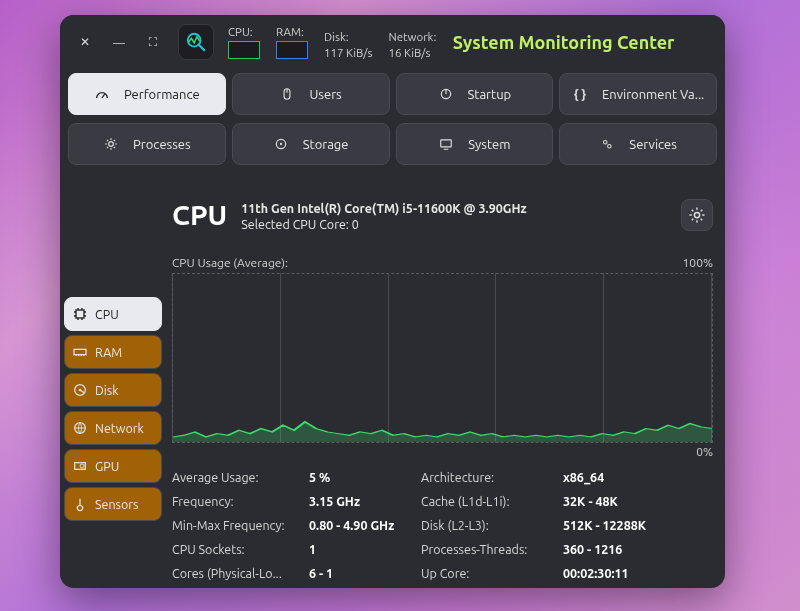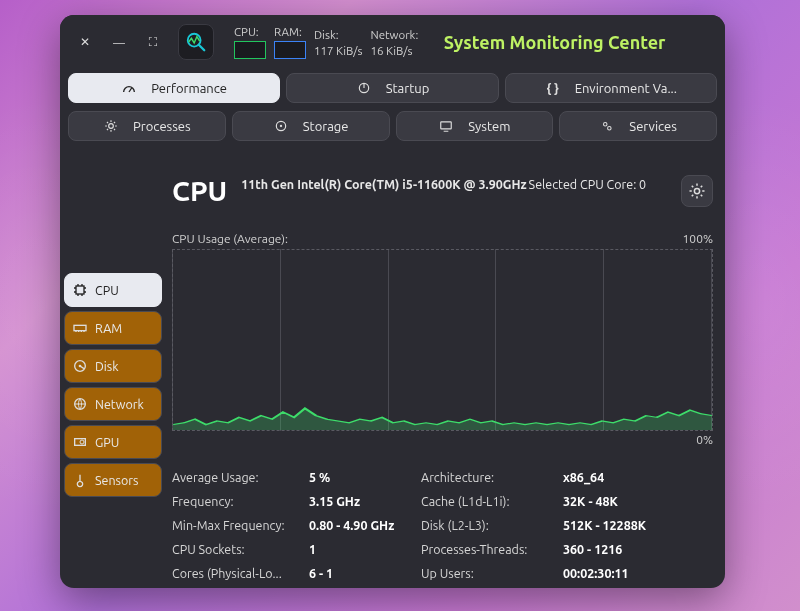--- a/index.html
+++ b/index.html
@@ -34,32 +34,32 @@
     padding: 6px 12px;
     background:#2b2b32;
     height:54px;
   }
   .winbtn { width:26px; height:26px; display:flex; align-items:center; justify-content:center; color:#ddd; font-size:12px; cursor:pointer; border-radius:4px; }
   .appicon {
     width:36px; height:36px; border-radius:8px; background:#1d1d22;
     display:flex; align-items:center; justify-content:center; margin-left:4px;
     border:1px solid #3a3a42;
   }
-  .hdrstats { display:flex; gap:8px; margin-left:12px; align-items:center;}
+  .hdrstats { display:flex; gap:16px; margin-left:6px; align-items:flex-end;}
   .hdrstat { display:flex; flex-direction:column; gap:2px; font-size:11.5px; color:#cfcfcf;}
   .hdrstat .label{line-height:14px;}
   .minibox { width:32px; height:18px; border:1px solid #22c55e; background:#1a1a1f; }
   .minibox.blue{border-color:#3b82f6;}
   .apptitle { margin-left:auto; margin-right:auto; font-size:18px; font-weight:600; color:#bef264; padding-right:30px;}
   .tabrow {
     display:flex; gap:6px; padding:4px 8px 0 8px; flex-wrap:wrap; background:#2b2b32;
   }
   .tab {
     flex:1 1 0; min-width:150px;
-    height:30px;
+    height:42px;
     background:#3a3a42;
     border-radius:8px;
     display:flex; align-items:center; justify-content:center; gap:14px;
     font-size:13px; color:#e8e8e8; cursor:pointer;
     border:1px solid #4a4a52;
   }
   .tab.active { background:#e8eaf0; color:#222; border-color:#e8eaf0;}
   .tabicon{width:16px;height:16px;display:flex;align-items:center;justify-content:center;}
   .tabrow2{margin-top:4px; margin-bottom:24px;}
   .content { flex:1; display:flex; overflow:hidden;}
@@ -72,36 +72,36 @@
     display:flex; align-items:center; gap:6px;
     padding:7px 6px; border-radius:8px;
     background:#a16207; cursor:pointer; font-size:12.5px;
     border:1px solid #4a4a52;
   }
   .side-item.active{ background:#e8eaf0; color:#222; border-color:#e8eaf0;}
   .sideicon{width:18px;height:18px;display:flex;align-items:center;justify-content:center;}
   .main { flex:1; padding:10px 12px 8px 6px; display:flex; flex-direction:column; overflow:hidden;}
   .headrow { display:flex; align-items:flex-start; gap:14px;}
   .cputitle { font-size:28px; font-weight:700; color:#fff;}
-  .cpumeta { font-size:12.5px; display:flex; flex-direction:row; gap:2px; margin-top:2px;text-align:right;}
+  .cpumeta { font-size:12.5px; display:flex; flex-direction:column; gap:2px; margin-top:2px;}
   .cpumeta .model{font-weight:600;}
   .gearbtn{ margin-left:auto; width:32px; height:32px; border-radius:8px; background:#3a3a42; border:1px solid #4a4a52; display:flex;align-items:center;justify-content:center;cursor:pointer;}
   .chartlabelrow{ display:flex; justify-content:space-between; font-size:12px; margin-top:25px; color:#d0d0d0;}
   .chart {
     margin-top:4px;
     width:100%; height:200px;
     border:1px dashed #5a5a62;
     position:relative;
     background:
       repeating-linear-gradient(to right, transparent 0, transparent calc(20% - 1px), #4a4a52 calc(20% - 1px), #4a4a52 20%);
   }
   .chart svg{position:absolute;inset:0;width:100%;height:100%;}
   .chartfoot{display:flex;justify-content:flex-end;font-size:12px;color:#d0d0d0;margin-top:2px;}
   .stats {
-    margin-top:24px;
+    margin-top:12px;
     display:grid;
     grid-template-columns: 135px 110px 140px 1fr;
     row-gap:10px; column-gap:2px;
     font-size:12.5px;
   }
   .stats .k{color:#d6d6d6; white-space:nowrap; overflow:hidden; text-overflow:ellipsis;}
   .stats .v{font-weight:700; color:#fff;}
 </style>
 </head>
 <body>
@@ -146,20 +146,29 @@
           <svg viewBox="0 0 24 24" width="16" height="16">
             <path d="M4 18a8 8 0 1 1 16 0" fill="none" stroke="#222" stroke-width="2"></path>
             <line x1="12" y1="18" x2="16" y2="12" stroke="#222" stroke-width="2"></line>
           </svg>
         </span>
       <span>Performance</span>
     </div>
     <div class="tab">
       <span class="tabicon">
           <svg viewBox="0 0 24 24" width="14" height="14">
+            <rect x="7" y="3" width="10" height="18" rx="5" fill="none" stroke="#ddd" stroke-width="2"></rect>
+            <line x1="12" y1="3" x2="12" y2="10" stroke="#ddd" stroke-width="2"></line>
+          </svg>
+        </span>
+      <span>Users</span>
+    </div>
+    <div class="tab">
+      <span class="tabicon">
+          <svg viewBox="0 0 24 24" width="14" height="14">
             <circle cx="12" cy="12" r="8" fill="none" stroke="#ddd" stroke-width="2"></circle>
             <line x1="12" y1="4" x2="12" y2="12" stroke="#ddd" stroke-width="2"></line>
           </svg>
         </span>
       <span>Startup</span>
     </div>
     <div class="tab">
       <span class="tabicon" style="color:#ddd;font-weight:700;">{ }</span>
       <span>Environment Va...</span>
     </div>
@@ -306,19 +315,19 @@
         <div class="k">Disk (L2-L3):</div>
         <div class="v">512K - 12288K</div>
 
         <div class="k">CPU Sockets:</div>
         <div class="v">1</div>
         <div class="k">Processes-Threads:</div>
         <div class="v">360 - 1216</div>
 
         <div class="k">Cores (Physical-Lo...</div>
         <div class="v">6 - 1</div>
-        <div class="k">Up Users:</div>
+        <div class="k">Up Core:</div>
         <div class="v">00:02:30:11</div>
       </div>
     </div>
   </div>
 
 </div>
 
 </body></html>

